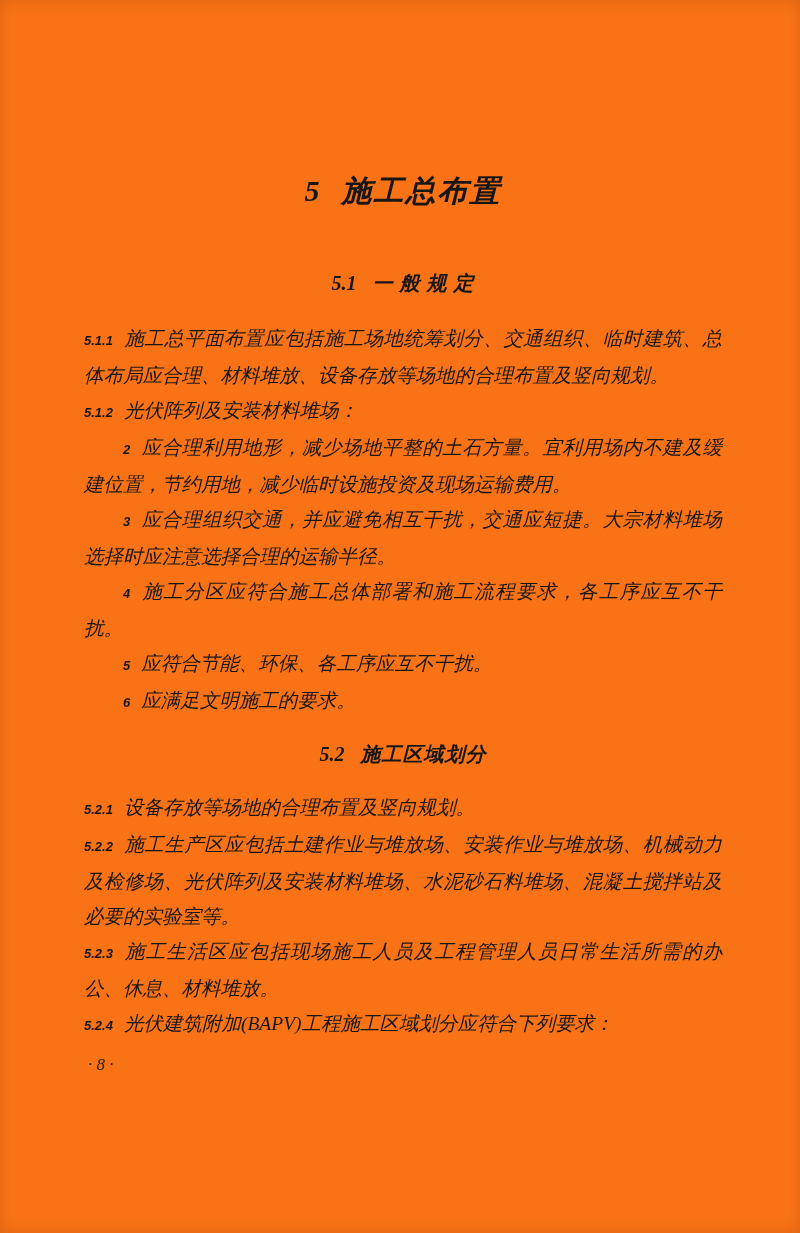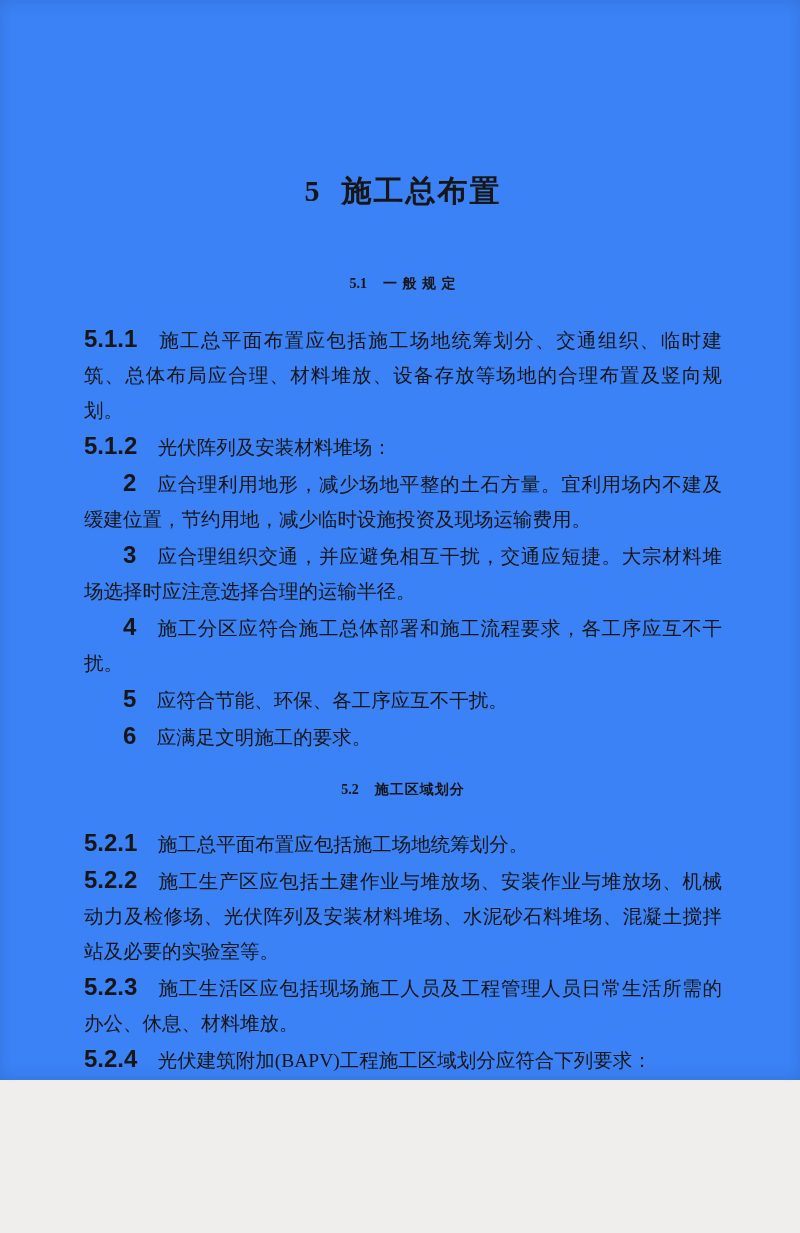--- a/index.html
+++ b/index.html
@@ -1,41 +1,42 @@
 <!DOCTYPE html>
 <html lang="zh"><head>
 <meta charset="utf-8">
 <style>
   * { margin: 0; padding: 0; box-sizing: border-box; }
   html, body { background: #efeeec; }
   .page {
     position: relative;
     width: 800px;
-    height: 1080px;
+    height: 1233px;
     margin: 0 auto;
-    background: #3b82f6;
+    background: #f97316;
     color: #161616;
     font-family: "Liberation Serif", "DejaVu Serif", serif;
     overflow: hidden;
     box-shadow: inset 0 6px 14px rgba(0,0,0,0.06), inset 0 -6px 14px rgba(0,0,0,0.06);
+    font-style: italic;
   }
   .content {
     padding: 172px 78px 0 84px;
   }
   .chapter-heading {
     text-align: center;
     font-size: 30px;
     font-weight: 700;
     letter-spacing: 2px;
     line-height: 38px;
   }
   .chapter-heading .chapter-num { margin-right: 22px; letter-spacing: 0; }
   .section-heading {
     text-align: center;
-    font-size: 14px;
+    font-size: 20px;
     font-weight: 700;
     line-height: 27px;
     margin-top: 60px;
     margin-bottom: 24px;
     letter-spacing: 1px;
   }
   .section-heading .sec-num { margin-right: 16px; letter-spacing: 0; }
   .section-heading-2 {
     margin-top: 21px;
     margin-bottom: 22px;
@@ -43,21 +44,21 @@
   .clause, .item {
     font-size: 19.5px;
     line-height: 35px;
     text-align: justify;
   }
   .item { text-indent: 2em; }
   .num {
     font-weight: 700;
     margin-right: 0.85em;
     font-family: "Liberation Sans", "DejaVu Sans", sans-serif;
-    font-size: 24px;
+    font-size: 13px;
   }
   .footer {
     margin-top: 10px;
     font-size: 17px;
     line-height: 24px;
     padding-left: 4px;
     color: #222;
   }
 </style>
 </head>
@@ -96,21 +97,21 @@
     </p>
     <p class="item">
       <span class="num">6</span><span>应满足文明施工的要求。</span>
     </p>
 
     <h2 class="section-heading section-heading-2">
       <span class="sec-num">5.2</span><span>施工区域划分</span>
     </h2>
 
     <p class="clause">
-      <span class="num">5.2.1</span><span>施工总平面布置应包括施工场地统筹划分。</span>
+      <span class="num">5.2.1</span><span>设备存放等场地的合理布置及竖向规划。</span>
     </p>
     <p class="clause">
       <span class="num">5.2.2</span><span>施工生产区应包括土建作业与堆放场、安装作业与堆放场、机械动力及检修场、光伏阵列及安装材料堆场、水泥砂石料堆场、混凝土搅拌站及必要的实验室等。</span>
     </p>
     <p class="clause">
       <span class="num">5.2.3</span><span>施工生活区应包括现场施工人员及工程管理人员日常生活所需的办公、休息、材料堆放。</span>
     </p>
     <p class="clause">
       <span class="num">5.2.4</span><span>光伏建筑附加(BAPV)工程施工区域划分应符合下列要求：</span>
     </p>

